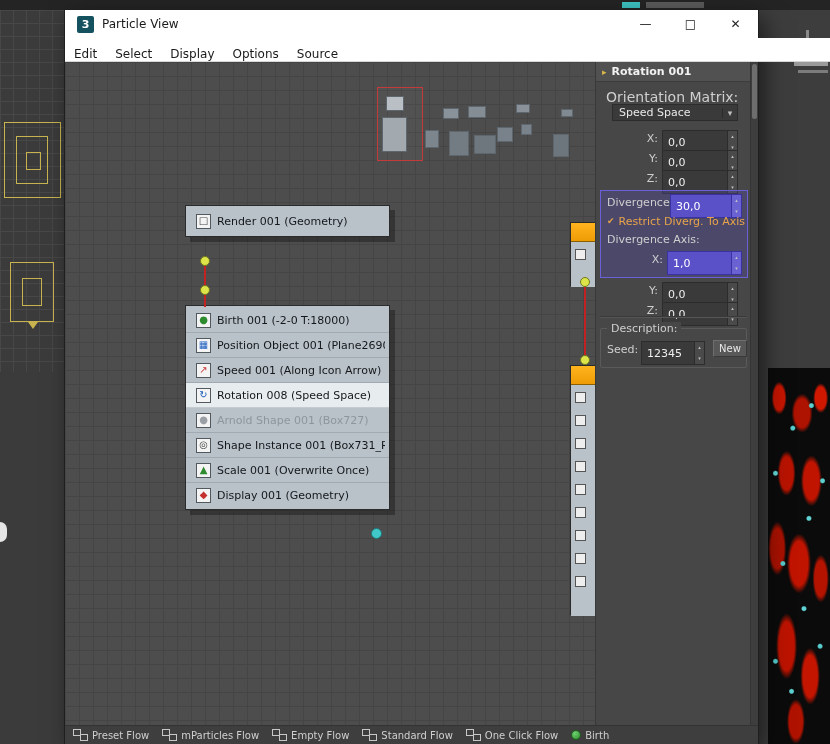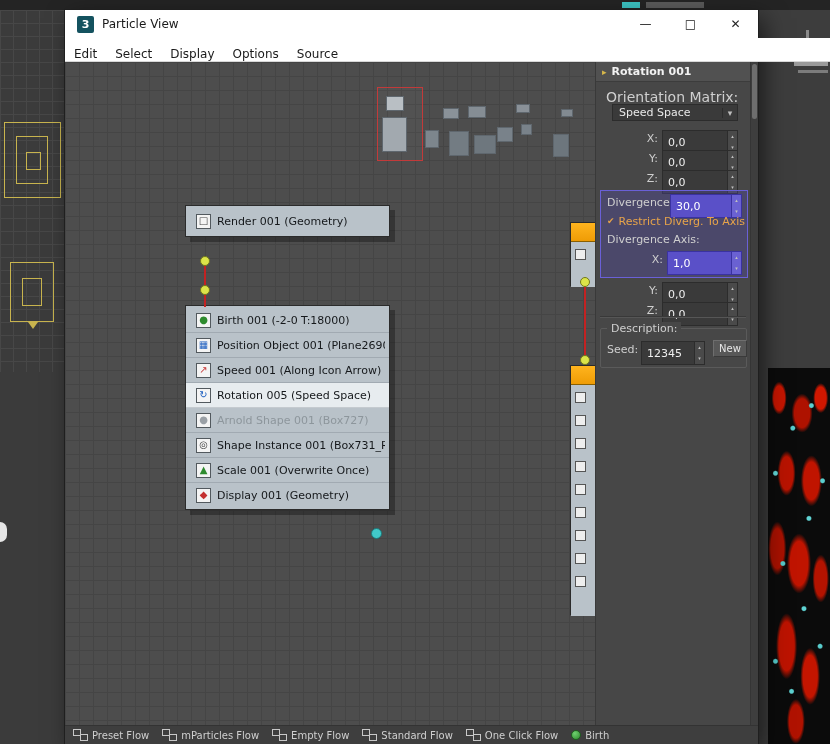--- a/index.html
+++ b/index.html
@@ -246,21 +246,21 @@
           <div class="op-row">
             <span class="ico c1">▦</span>
             <span class="op-label">Position Object 001 (Plane2690)</span>
           </div>
           <div class="op-row">
             <span class="ico c2">↗</span>
             <span class="op-label">Speed 001 (Along Icon Arrow)</span>
           </div>
           <div class="op-row sel">
             <span class="ico c3">↻</span>
-            <span class="op-label">Rotation 005 (Speed Space)</span>
+            <span class="op-label">Rotation 008 (Speed Space)</span>
           </div>
           <div class="op-row dis">
             <span class="ico c5">●</span>
             <span class="op-label">Arnold Shape 001 (Box727)</span>
           </div>
           <div class="op-row">
             <span class="ico c6">◎</span>
             <span class="op-label">Shape Instance 001 (Box731_R...</span>
           </div>
           <div class="op-row">

